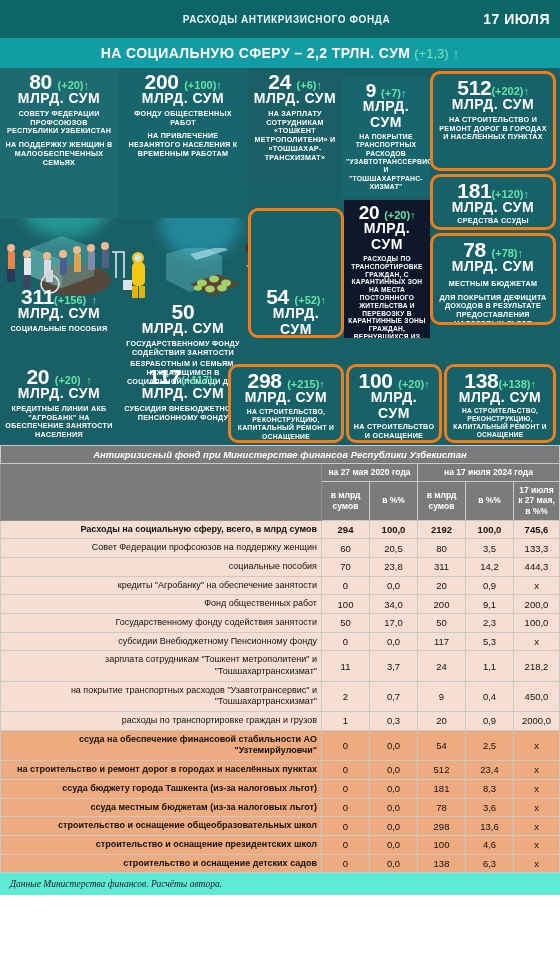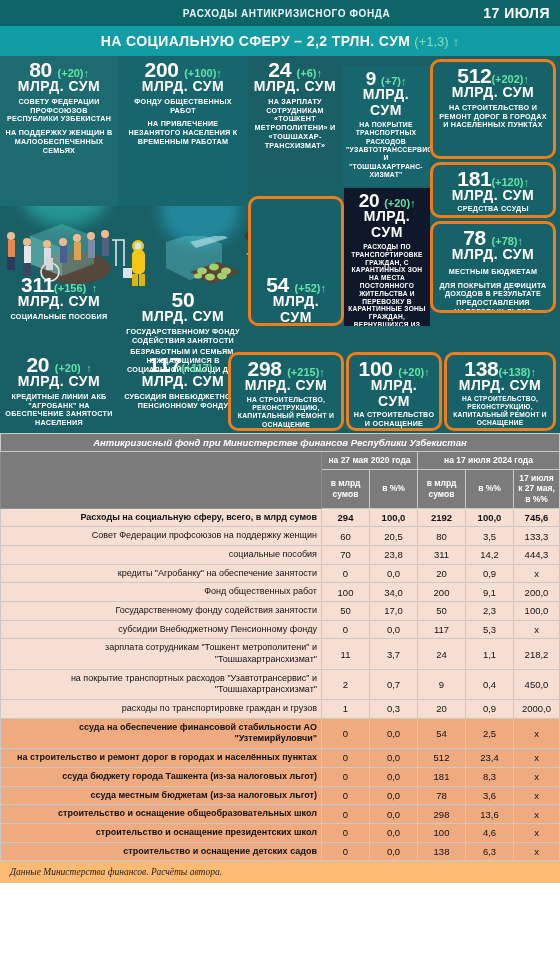--- a/index.html
+++ b/index.html
@@ -5,21 +5,21 @@
   * { box-sizing: border-box; margin: 0; padding: 0; }
   html, body {
     width: 560px;
     background: #ffffff;
     font-family: "Liberation Sans", sans-serif;
   }
   .page { width: 560px; position: relative; }
 
   
   .topbar {
-    height: 26px;
+    height: 38px;
     background: #0d6568;
     display: flex;
     align-items: center;
     justify-content: center;
     padding: 0 10px;
   }
   .topbar-title {
     flex: 1;
     text-align: center;
     color: #e8f4f4;
@@ -167,21 +167,21 @@
   tr.band-light td { background: #f6ded2; }
   tr.band-dark td { background: #eeab80; }
   tr.total td { font-weight: bold; }
   tr.bold-label .rowlabel { font-weight: bold; }
   .footnote {
     font-family: "Liberation Serif", serif;
     font-style: italic;
     font-size: 9.5px;
     color: #222;
     padding: 6px 0 6px 10px;
-    background: #fdba74;
+    background: #5eead4;
   }
 </style>
 </head>
 <body>
 
 <div class="page">
 
   <div class="topbar">
     <div style="width:80px"></div>
     <div class="topbar-title">РАСХОДЫ АНТИКРИЗИСНОГО ФОНДА</div>

